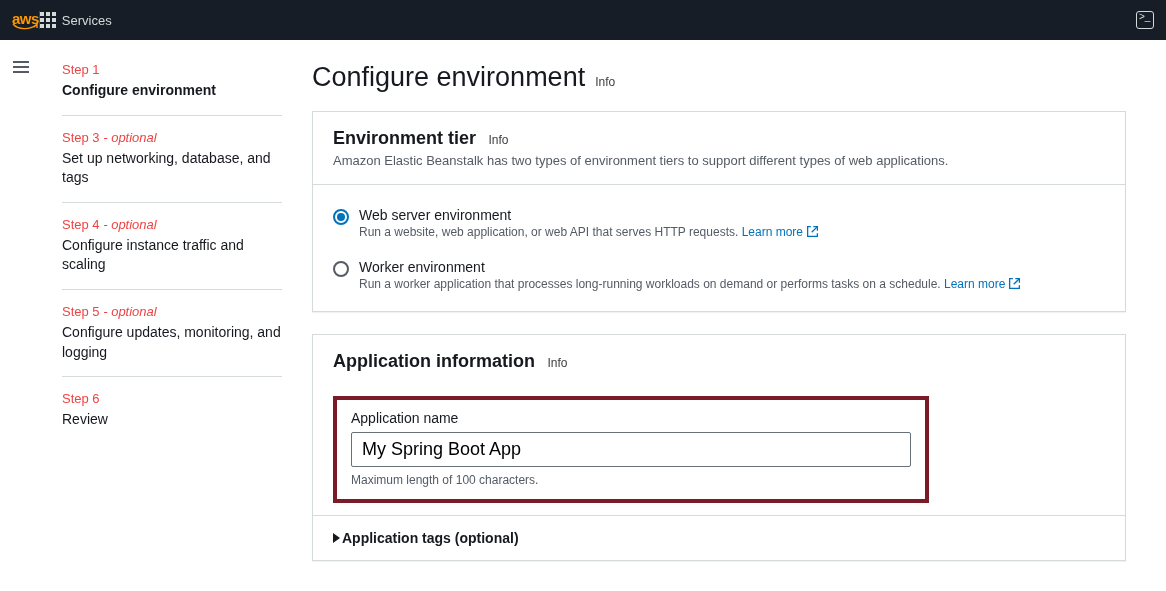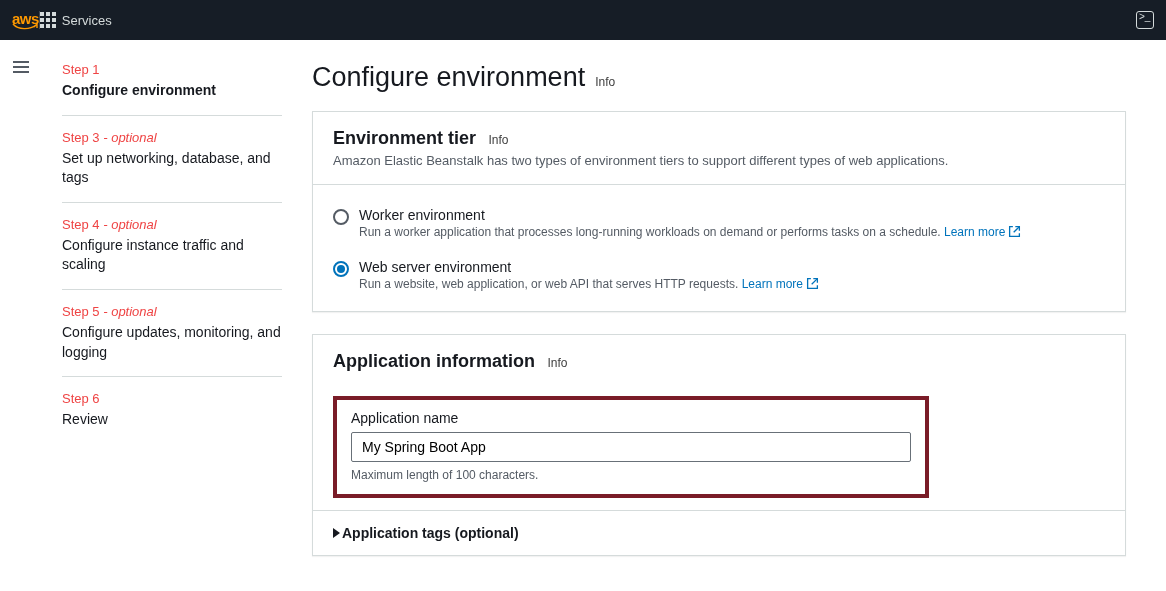--- a/index.html
+++ b/index.html
@@ -49,21 +49,21 @@
 .radio-circle { flex: 0 0 16px; width: 16px; height: 16px; border: 2px solid #545b64; border-radius: 50%; margin-top: 2px; cursor: pointer; position: relative; }
 .radio-circle.checked { border-color: #0073bb; }
 .radio-circle.checked::after { content: ""; position: absolute; top: 2px; left: 2px; width: 8px; height: 8px; background: #0073bb; border-radius: 50%; }
 .radio-title { font-size: 14px; font-weight: 400; color: #16191f; }
 .radio-desc { font-size: 12px; color: #545b64; margin-top: 2px; }
 .learn-link { color: #0073bb; cursor: pointer; font-size: 12px; }
 .ext-icon { display:inline-block; vertical-align: -2px; margin-left:3px;}
 
 .highlight-box { border: 4px solid #7a1c27; padding: 10px 14px 12px 14px; display: inline-block; }
 .field-label { font-size: 14px; margin-bottom: 6px; }
-.text-input { width: 560px; padding: 6px 10px; font-size: 14px; border: 1px solid #687078; border-radius: 2px; outline: none; }
+.text-input { width: 560px; padding: 6px 10px; font-size: 18px; border: 1px solid #687078; border-radius: 2px; outline: none; }
 .hint { font-size: 12px; color: #545b64; margin-top: 6px; }
 
 .expand-row { display: flex; align-items: center; gap: 2px; padding: 14px 20px; font-size: 14px; font-weight: 700; cursor: pointer; }
 .caret { width: 0; height: 0; border-top: 5px solid transparent; border-bottom: 5px solid transparent; border-left: 7px solid #16191f; }
 
 .app-info-body { padding: 20px 20px 12px 20px; }
 .text-input-wrap { position: relative; }
 </style>
 </head>
 <body>
@@ -131,35 +131,35 @@
     </div>
 
     <div class="panel">
       <div class="panel-header">
         <h2>Environment tier</h2>
         <span class="info-link" style="margin-left:8px">Info</span>
         <div class="sub">Amazon Elastic Beanstalk has two types of environment tiers to support different types of web applications.</div>
       </div>
       <div class="panel-body" id="env-options">
           <div class="radio-row">
-            <div class="radio-circle"></div>
+            <div class="radio-circle checked"></div>
             <div>
-              <div class="radio-title">Worker environment</div>
-              <div class="radio-desc">Run a worker application that processes long-running workloads on demand or performs tasks on a schedule. <span class="learn-link">Learn more<svg class="ext-icon" width="13" height="13" viewBox="0 0 16 16">
+              <div class="radio-title">Web server environment</div>
+              <div class="radio-desc">Run a website, web application, or web API that serves HTTP requests. <span class="learn-link">Learn more<svg class="ext-icon" width="13" height="13" viewBox="0 0 16 16">
                     <path d="M6 2 H2 V14 H14 V10" stroke="#0073bb" stroke-width="1.6" fill="none"></path>
                     <path d="M9 2 H14 V7" stroke="#0073bb" stroke-width="1.6" fill="none"></path>
                     <line x1="14" y1="2" x2="7" y2="9" stroke="#0073bb" stroke-width="1.6"></line>
                   </svg></span></div>
             </div>
           </div>
           <div class="radio-row">
-            <div class="radio-circle checked"></div>
+            <div class="radio-circle"></div>
             <div>
-              <div class="radio-title">Web server environment</div>
-              <div class="radio-desc">Run a website, web application, or web API that serves HTTP requests. <span class="learn-link">Learn more<svg class="ext-icon" width="13" height="13" viewBox="0 0 16 16">
+              <div class="radio-title">Worker environment</div>
+              <div class="radio-desc">Run a worker application that processes long-running workloads on demand or performs tasks on a schedule. <span class="learn-link">Learn more<svg class="ext-icon" width="13" height="13" viewBox="0 0 16 16">
                     <path d="M6 2 H2 V14 H14 V10" stroke="#0073bb" stroke-width="1.6" fill="none"></path>
                     <path d="M9 2 H14 V7" stroke="#0073bb" stroke-width="1.6" fill="none"></path>
                     <line x1="14" y1="2" x2="7" y2="9" stroke="#0073bb" stroke-width="1.6"></line>
                   </svg></span></div>
             </div>
           </div>
         </div>
     </div>
 
     <div class="panel">

